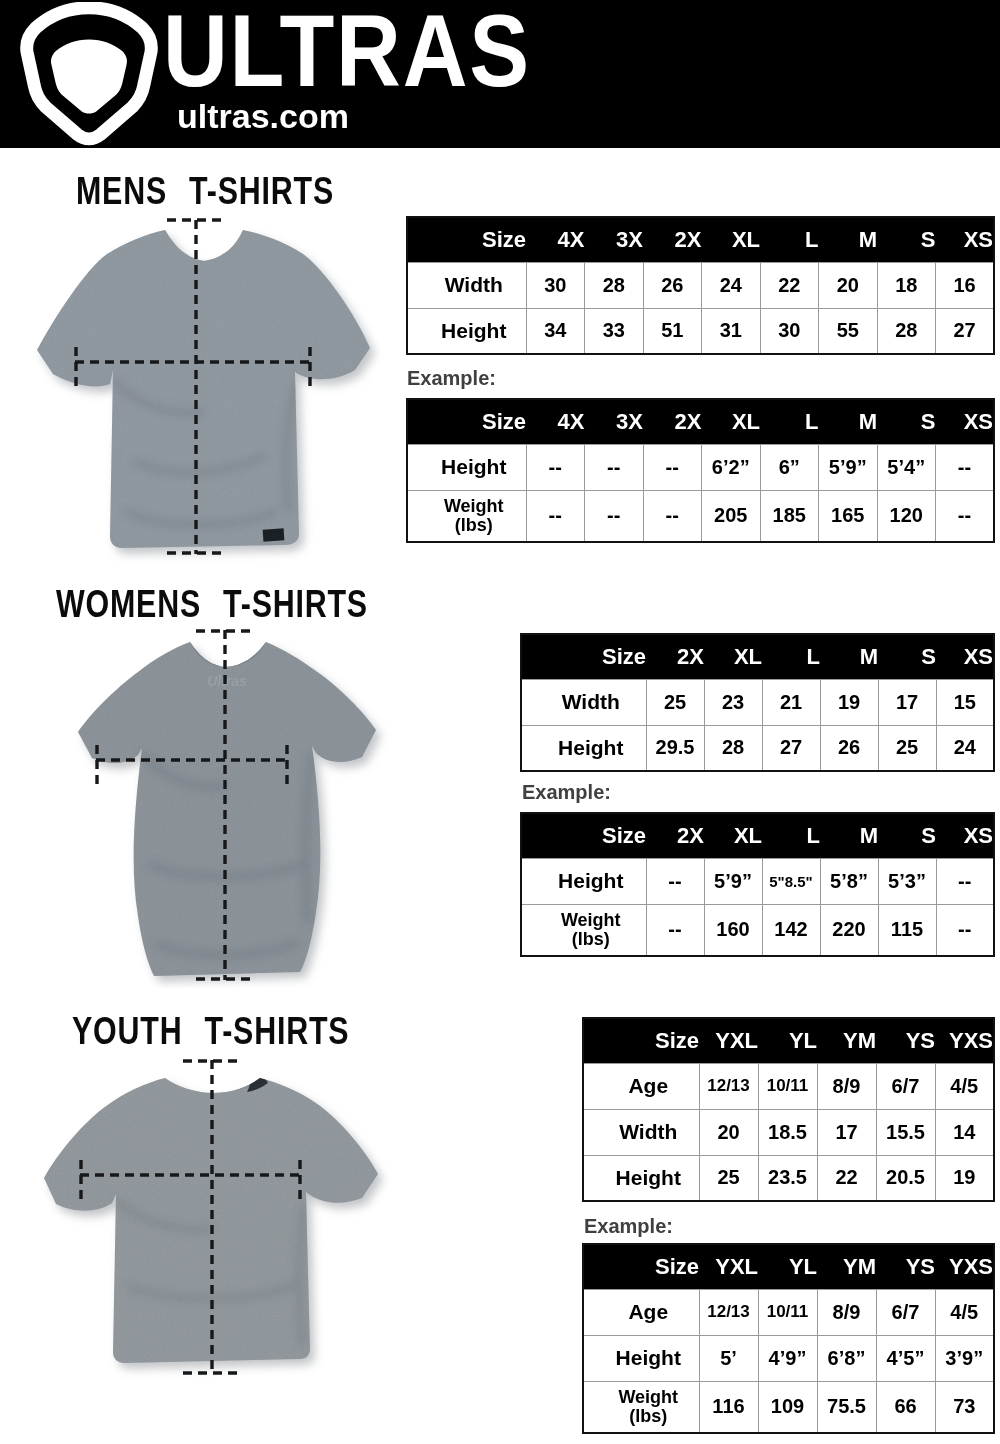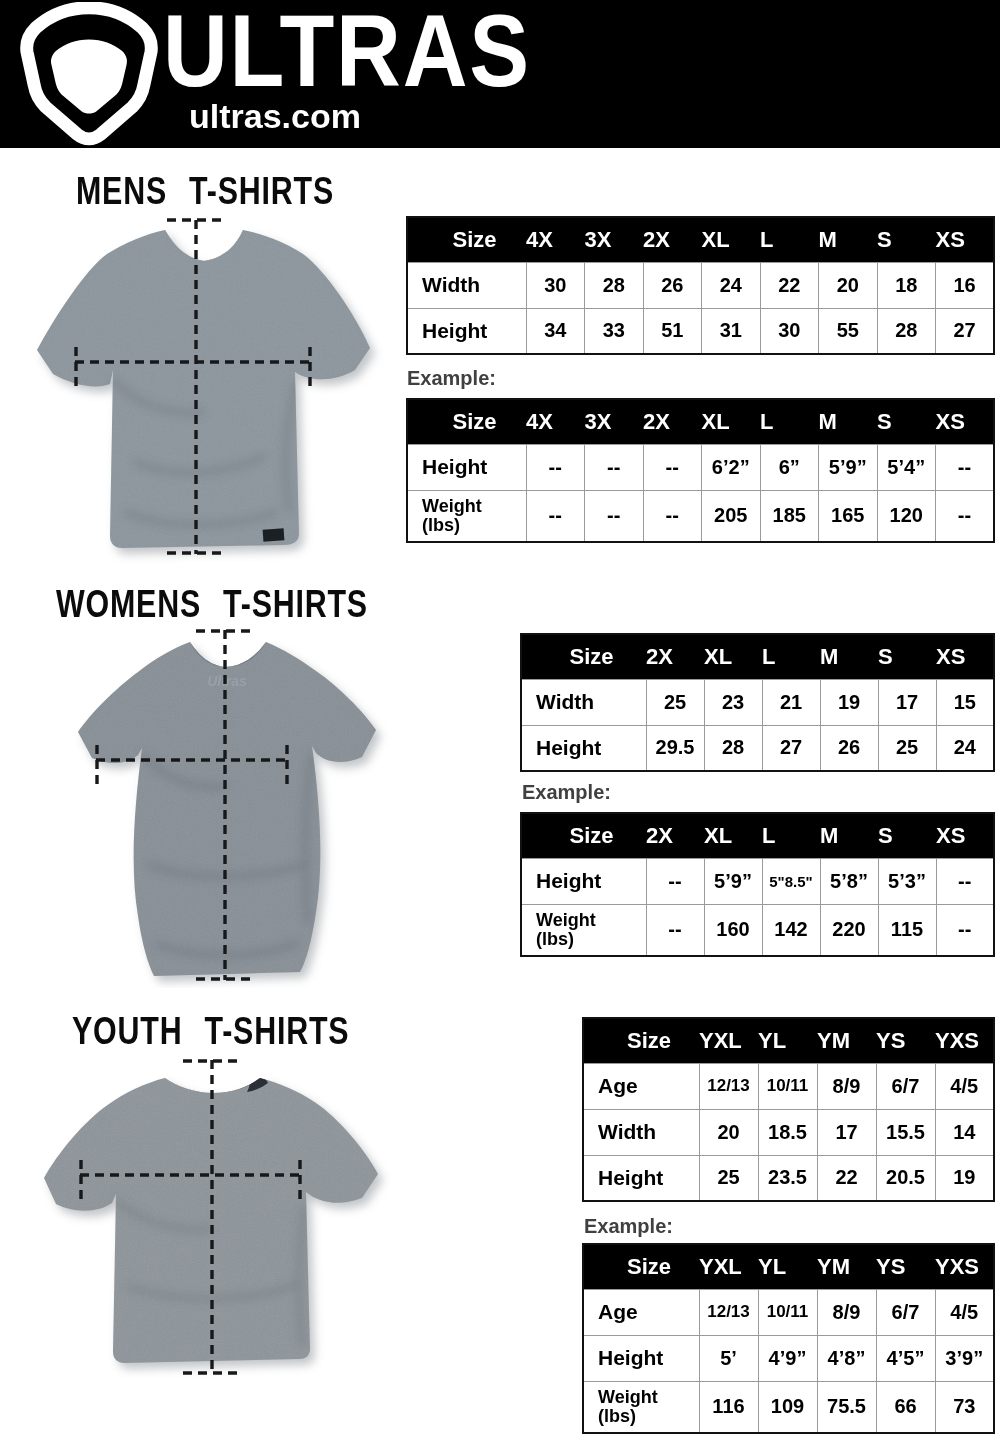--- a/index.html
+++ b/index.html
@@ -5,21 +5,21 @@
   * { margin:0; padding:0; box-sizing:border-box; }
   html,body { background:#ffffff; }
   body { font-family:"Liberation Sans", sans-serif; }
   .page { position:relative; width:1000px; height:1444px; background:#fff; overflow:hidden; }
 
   
   .site-header { position:absolute; left:0; top:0; width:1000px; height:148px; background:#000; }
   .logo-mark { position:absolute; left:14px; top:2px; width:150px; height:144px; }
   .brand { position:absolute; left:163px; top:0px; color:#fff; font-weight:bold; font-size:102px;
            line-height:1; letter-spacing:2px; transform:scaleX(0.88); transform-origin:left top; white-space:nowrap; }
-  .domain { position:absolute; left:189px; top:99px; color:#fff; font-weight:bold; font-size:34px; line-height:1; }
+  .domain { position:absolute; left:177px; top:99px; color:#fff; font-weight:bold; font-size:34px; line-height:1; }
 
   
   .section-title { position:absolute; color:#0b0b0b; font-weight:bold; font-size:38px; line-height:1;
                    letter-spacing:1px; word-spacing:16px; white-space:nowrap;
                    transform:scaleX(0.80); transform-origin:left top; }
   .t-mens-title   { left:76px;  top:172px; }
   .t-womens-title { left:56px;  top:585px; }
   .t-youth-title  { left:72px;  top:1012px; }
 
   
@@ -27,25 +27,25 @@
   .shirt svg { width:100%; height:100%; display:block; }
   .mens-shirt   { left:15px; top:212px;  width:382px; height:352px; }
   .womens-shirt { left:28px; top:624px;  width:405px; height:364px; }
   .youth-shirt  { left:12px; top:1056px; width:410px; height:334px; }
   .shirt-body { filter:drop-shadow(5px 6px 5px rgba(40,50,60,0.28)); }
 
   
   .tbl-wrap { position:absolute; }
   .size-table { border-collapse:collapse; table-layout:fixed; width:100%; border:2px solid #111; }
   .size-table thead th { background:#000; color:#fff; font-weight:bold; font-size:22px;
-                         text-align:left; height:45px; border:none; }
-  .size-table thead th:first-child { text-align:center; padding-left:15px; }
+                         text-align:right; height:45px; border:none; }
+  .size-table thead th:first-child { text-align:right; padding-left:15px; }
   .size-table tbody th, .size-table tbody td { border:1px solid #9a9a9a; background:#fff; color:#000;
                          font-weight:bold; height:46px; }
-  .size-table tbody th { text-align:left; padding-left:14px; font-size:21px; white-space:pre-line; line-height:1.02; }
+  .size-table tbody th { text-align:center; padding-left:14px; font-size:21px; white-space:pre-line; line-height:1.02; }
   .size-table tbody th.two-line { font-size:18px; }
   .size-table tbody tr.tall th, .size-table tbody tr.tall td { height:52px;margin-left:33px; }
   .size-table tbody td { text-align:center; font-size:20px; }
   .size-table tbody td.mid { font-size:17px; }
   .size-table tbody td.small { font-size:15px; }
 
   .t-mens col.label-col   { width:119px; }
   .t-womens col.label-col { width:125px; }
   .t-youth col.label-col  { width:116px; }
 
@@ -474,21 +474,21 @@
             <td class="mid">12/13</td>
             <td class="mid">10/11</td>
             <td>8/9</td>
             <td>6/7</td>
             <td>4/5</td>
           </tr>
           <tr>
             <th>Height</th>
             <td>5’</td>
             <td>4’9”</td>
-            <td>4’8”</td>
+            <td>6’8”</td>
             <td>4’5”</td>
             <td>3’9”</td>
           </tr>
           <tr class="tall">
             <th class="two-line">Weight
 (lbs)</th>
             <td>116</td>
             <td>109</td>
             <td>75.5</td>
             <td>66</td>

